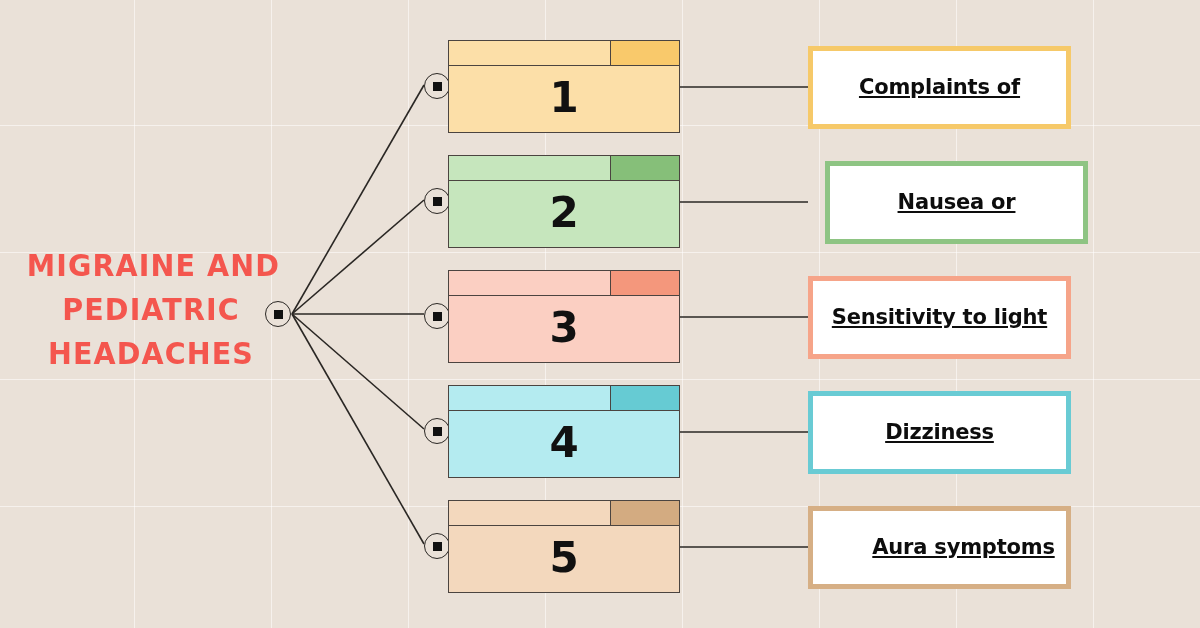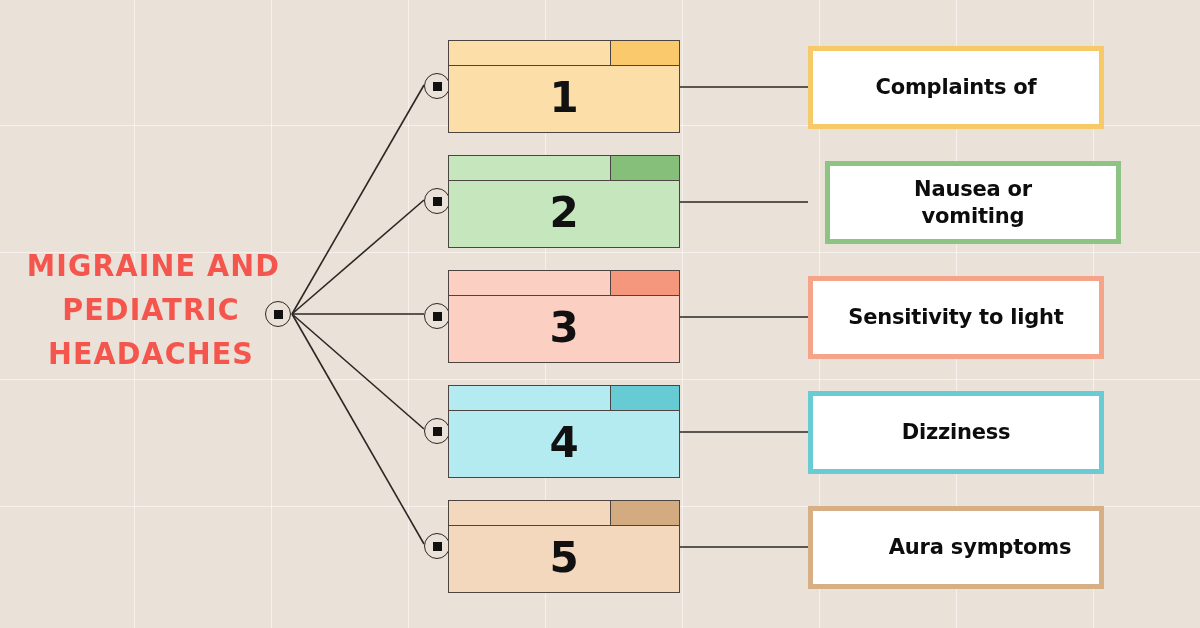--- a/index.html
+++ b/index.html
@@ -116,36 +116,37 @@
   }
   #hub {
     left: 265px;
     top: 301px;
   }
 
   
   .labelbox {
     position: absolute;
     left: 808px;
-    width: 296px;
+    width: 263px;
     height: 83px;
     background: #ffffff;
     border: 5px solid #cccccc;
     box-sizing: border-box;
     display: flex;
     align-items: center;
     justify-content: center;
     text-align: center;
     padding: 0 10px;
     font-family: "DejaVu Sans", sans-serif;
     font-weight: bold;
     font-size: 21px;
     line-height: 27px;
     color: #0d0d0d;
     letter-spacing: -0.2px;
+    text-decoration: underline;
   }
 </style>
 </head>
 <body>
 
 <div id="canvas">
 
   <div id="title">
     <span class="tline">Migraine and</span>
     <span class="tline">Pediatric</span>
@@ -192,21 +193,20 @@
       </div>
       <div class="numbox" style="left: 448px; top: 155px; background: rgb(198, 230, 189);">
         <div class="strip" style="background: rgb(198, 230, 189);">
           <div class="seg" style="background: rgb(134, 191, 121);"></div>
         </div>
         <div class="num">2</div>
       </div>
       <div class="labelbox" style="top: 161px; border-color: rgb(142, 196, 131); margin-left: 17px;">
         <div>
           <span style="display: block;">Nausea or</span>
-          <span style="display: block;">vomiting</span>
         </div>
       </div>
       <div class="node" style="left: 424px; top: 303px;">
         <span class="sq"></span>
       </div>
       <div class="numbox" style="left: 448px; top: 270px; background: rgb(251, 207, 194);">
         <div class="strip" style="background: rgb(251, 207, 194);">
           <div class="seg" style="background: rgb(244, 151, 124);"></div>
         </div>
         <div class="num">3</div>

